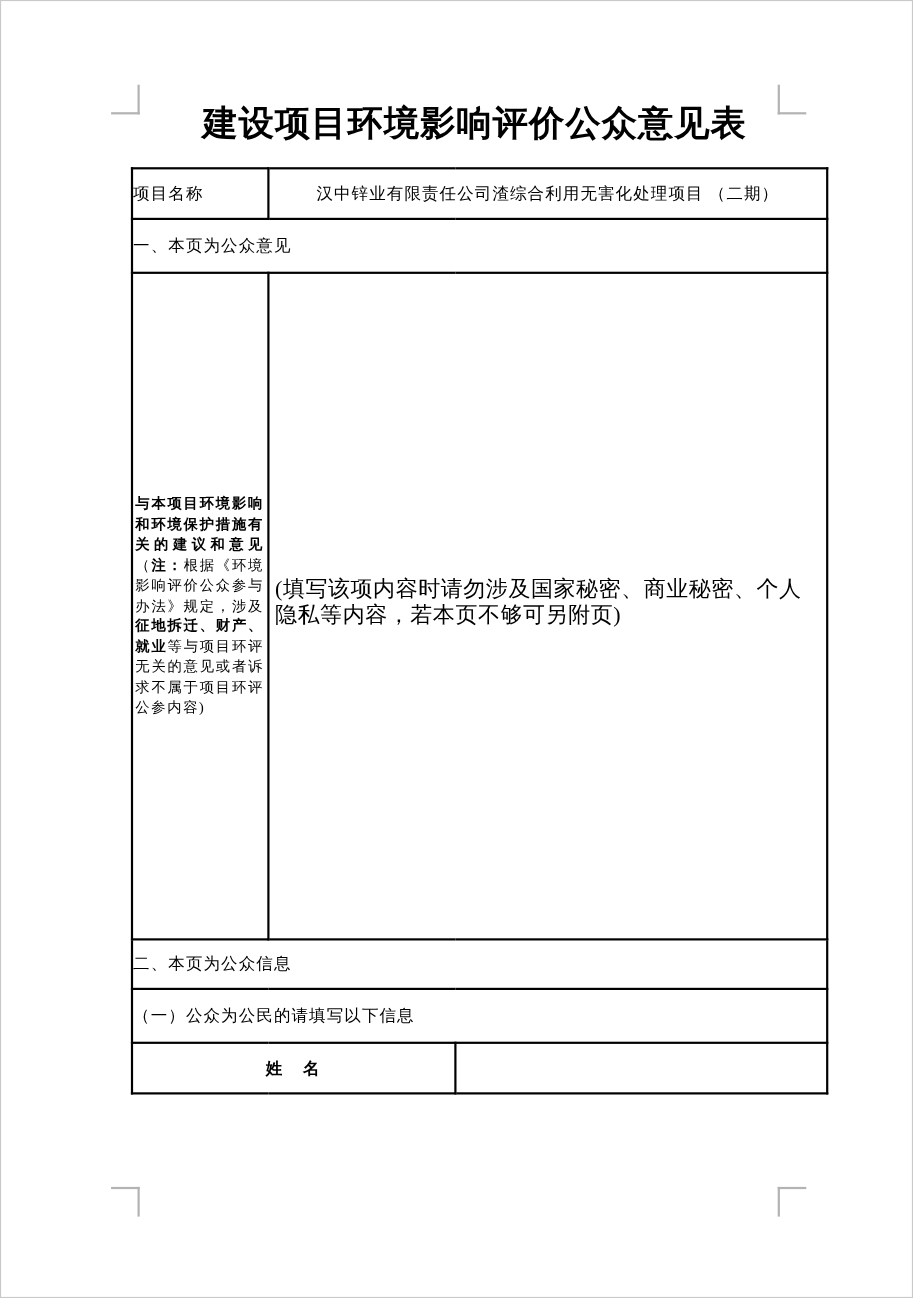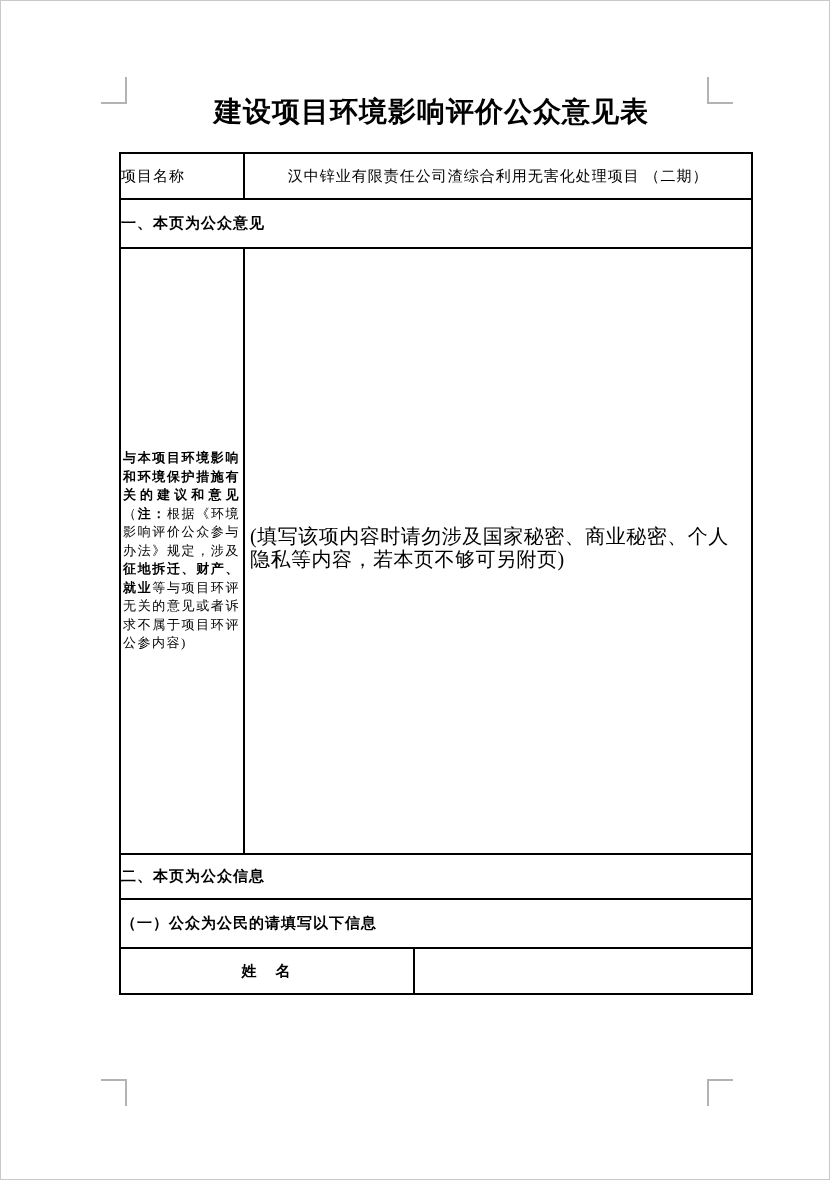--- a/index.html
+++ b/index.html
@@ -16,21 +16,21 @@
   
   .crop{position:absolute;width:24px;height:25px;}
   .crop.tl{left:100px;top:76px;border-right:2px solid #b3b3b3;border-bottom:2px solid #b3b3b3;}
   .crop.tr{left:706px;top:76px;border-left:2px solid #b3b3b3;border-bottom:2px solid #b3b3b3;}
   .crop.bl{left:100px;top:1078px;border-right:2px solid #b3b3b3;border-top:2px solid #b3b3b3;}
   .crop.br{left:706px;top:1078px;border-left:2px solid #b3b3b3;border-top:2px solid #b3b3b3;}
 
   .title{
     margin:0;padding-top:90px;
     text-align:center;
-    font-size:28px;line-height:42px;
+    font-size:32px;line-height:42px;
     font-weight:bold;
     letter-spacing:1px;
     padding-left:33px;
   }
   .date-row{
     margin:46px 0 0 126px;
     height:27px;
     font-size:15px;font-weight:bold;
     white-space:nowrap;
   }
@@ -56,21 +56,21 @@
   table.form td{
     border:2px solid #000;
     padding:0;
     font-size:15px;
     vertical-align:middle;
   }
   td.c-label{text-align:left;letter-spacing:1px;}
   td.c-value{text-align:center;letter-spacing:1px;}
   td.heading{
     font-family:"Liberation Sans","DejaVu Sans",sans-serif;
-    font-weight:bold;
+    font-weight:normal;
     padding-left:9px;
     letter-spacing:1px;
     border-radius:15px;
   }
   td.opinion-label-cell{vertical-align:middle;}
   .opinion-label{
     width:117px;
     margin-left:2px;
     font-size:13px;
     line-height:18.5px;

